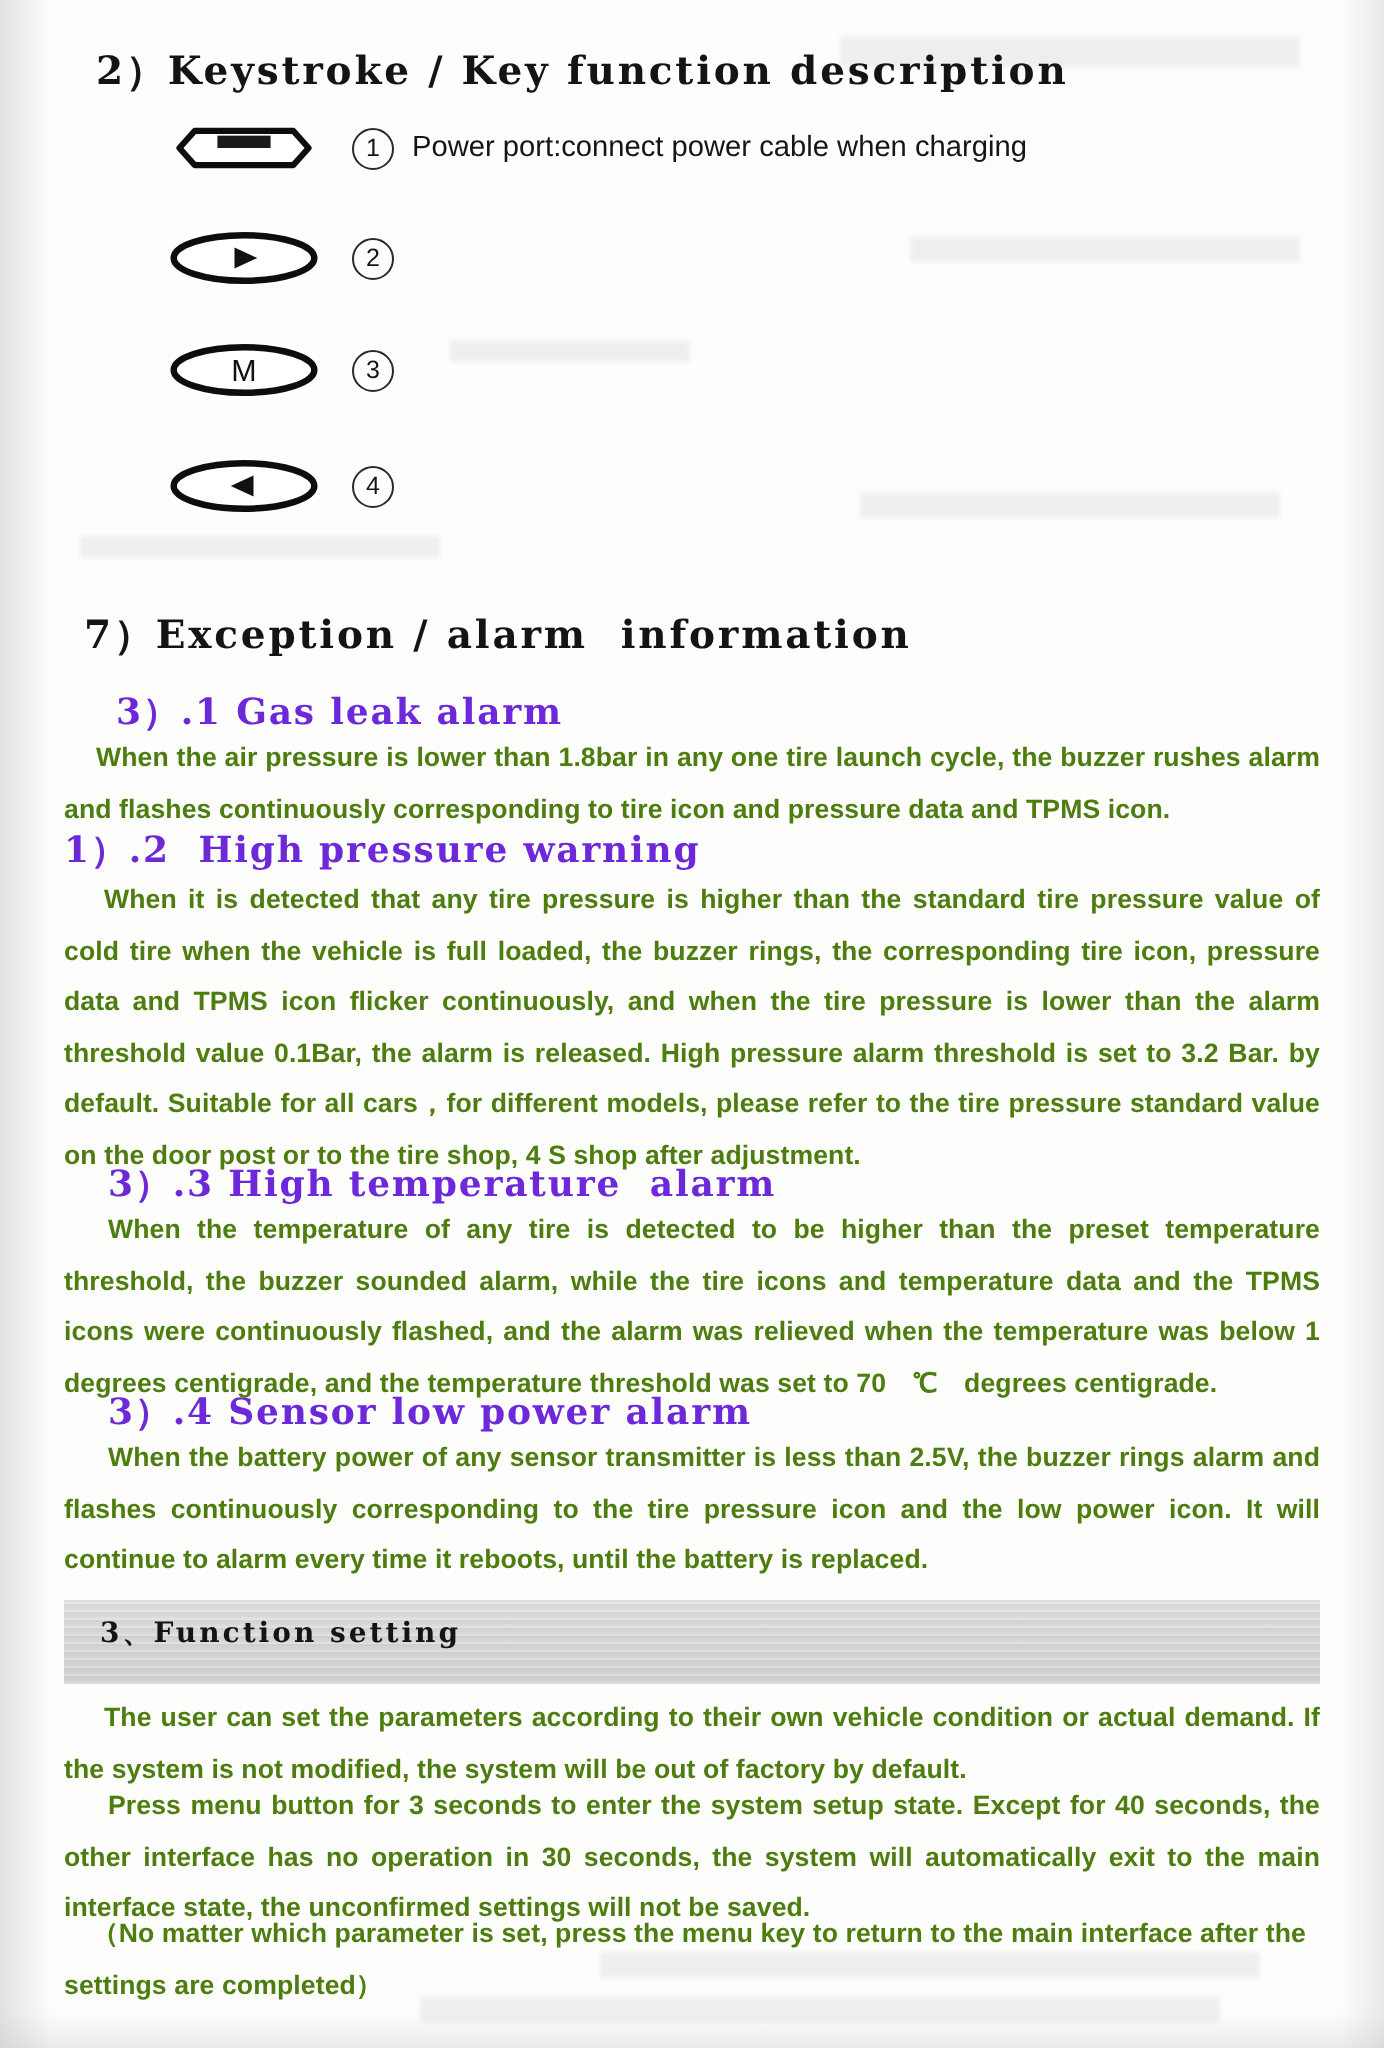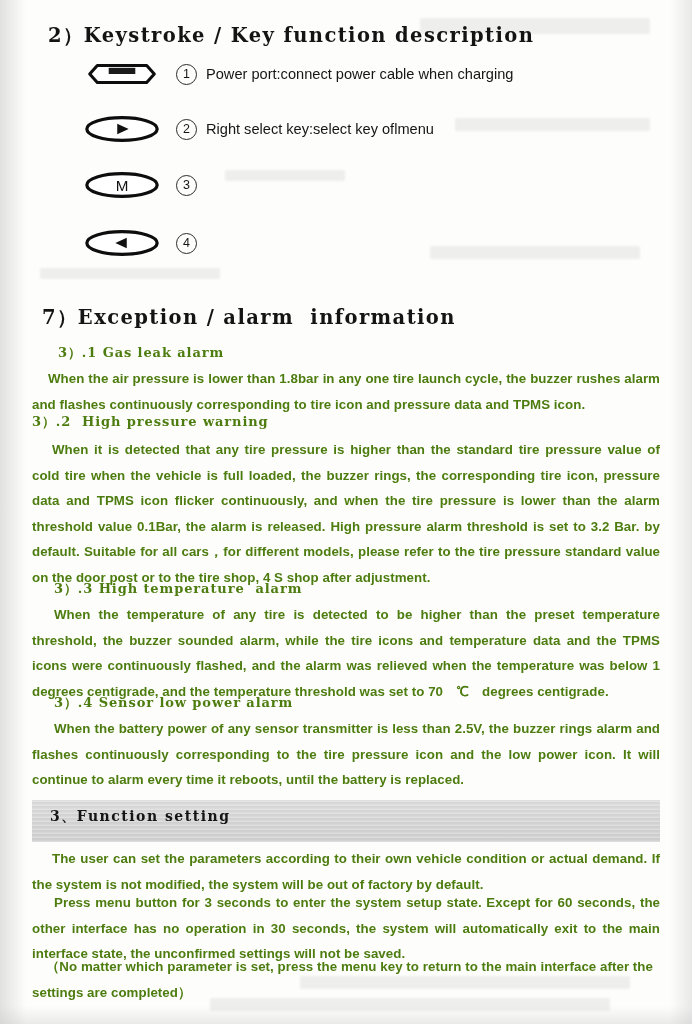--- a/index.html
+++ b/index.html
@@ -58,24 +58,24 @@
     font-weight: bold;
     font-size: 19.5px;
     letter-spacing: 1.4px;
     margin: 0;
     color: #141414;
     white-space: pre;
   }
   h3.sub-head {
     font-family: "DejaVu Serif", serif;
     font-weight: bold;
-    font-size: 13px;
+    font-size: 18px;
     letter-spacing: 0.9px;
     margin: 0;
-    color: #4d7c0f;
+    color: #6d28d9;
     white-space: pre;
   }
 
   
   p.body {
     margin: 0;
     font-family: "Liberation Sans", sans-serif;
     font-size: 13.3px;
     font-weight: 600;
     line-height: 25.5px;
@@ -167,21 +167,20 @@
 
     <div class="key-row" style="left:84px;top:112px;">
       <div class="key-icon">
         <svg viewBox="0 0 80 30" width="76" height="30" aria-hidden="true">
           <ellipse cx="40" cy="15" rx="37" ry="12" fill="#ffffff" stroke="#0d0d0d" stroke-width="3.4"></ellipse>
           <path d="M35 9.5 L47 15 L35 20.5 Z" fill="#111111"></path>
         </svg>
       </div>
       <div class="key-label" style="margin-left:16px;">
         <span class="circ-num">2</span>
-        <span>Right select key:select key oflmenu</span>
       </div>
     </div>
 
     <div class="key-row" style="left:84px;top:168px;">
       <div class="key-icon">
         <svg viewBox="0 0 80 30" width="76" height="30" aria-hidden="true">
           <ellipse cx="40" cy="15" rx="37" ry="12" fill="#ffffff" stroke="#0d0d0d" stroke-width="3.4"></ellipse>
           <text x="40" y="21" text-anchor="middle" font-family="Liberation Sans, sans-serif" font-size="16" fill="#111111">M</text>
         </svg>
       </div>
@@ -200,36 +199,36 @@
       <div class="key-label" style="margin-left:16px;">
         <span class="circ-num">4</span>
       </div>
     </div>
 
     <h2 class="sec-head" style="position:absolute;left:42px;top:304px;">7）Exception / alarm  information</h2>
 
     <h3 class="sub-head" style="position:absolute;left:58px;top:344px;">3）.1 Gas leak alarm</h3>
     <p class="body" style="position:absolute;left:32px;top:366px;width:628px;text-indent:16px;">When the air pressure is lower than 1.8bar in any one tire launch cycle, the buzzer rushes alarm and flashes continuously corresponding to tire icon and pressure data and TPMS icon.</p>
 
-    <h3 class="sub-head" style="position:absolute;left:32px;top:413px;">3）.2  High pressure warning</h3>
+    <h3 class="sub-head" style="position:absolute;left:32px;top:413px;">1）.2  High pressure warning</h3>
     <p class="body" style="position:absolute;left:32px;top:437px;width:628px;text-indent:20px;">When it is detected that any tire pressure is higher than the standard tire pressure value of cold tire when the vehicle is full loaded, the buzzer rings, the corresponding tire icon, pressure data and TPMS icon flicker continuously, and when the tire pressure is lower than the alarm threshold value 0.1Bar, the alarm is released. High pressure alarm threshold is set to 3.2 Bar. by default. Suitable for all cars，for different models, please refer to the tire pressure standard value on the door post or to the tire shop, 4 S shop after adjustment.</p>
 
     <h3 class="sub-head" style="position:absolute;left:54px;top:580px;">3）.3 High temperature  alarm</h3>
     <p class="body" style="position:absolute;left:32px;top:602px;width:628px;text-indent:22px;">When the temperature of any tire is detected to be higher than the preset temperature threshold, the buzzer sounded alarm, while the tire icons and temperature data and the TPMS icons were continuously flashed, and the alarm was relieved when the temperature was below 1 degrees centigrade, and the temperature threshold was set to 70　℃　degrees centigrade.</p>
 
     <h3 class="sub-head" style="position:absolute;left:54px;top:694px;">3）.4 Sensor low power alarm</h3>
     <p class="body" style="position:absolute;left:32px;top:716px;width:628px;text-indent:22px;">When the battery power of any sensor transmitter is less than 2.5V, the buzzer rings alarm and flashes continuously corresponding to the tire pressure icon and the low power icon. It will continue to alarm every time it reboots, until the battery is replaced.</p>
 
     <div class="band" style="left:32px;top:800px;width:628px;height:42px;"></div>
     <div class="band-noise" style="left:32px;top:800px;width:628px;height:42px;"></div>
     <h2 class="sec-head" style="position:absolute;left:50px;top:808px;font-size:14px;letter-spacing:1.5px;">3、Function setting</h2>
 
     <p class="body" style="position:absolute;left:32px;top:846px;width:628px;text-indent:20px;">The user can set the parameters according to their own vehicle condition or actual demand. If the system is not modified, the system will be out of factory by default.</p>
 
-    <p class="body" style="position:absolute;left:32px;top:890px;width:628px;text-indent:22px;">Press menu button for 3 seconds to enter the system setup state.  Except for 60 seconds, the other interface has no operation in 30 seconds, the system will automatically exit to the main interface state, the unconfirmed settings will not be saved.</p>
+    <p class="body" style="position:absolute;left:32px;top:890px;width:628px;text-indent:22px;">Press menu button for 3 seconds to enter the system setup state.  Except for 40 seconds, the other interface has no operation in 30 seconds, the system will automatically exit to the main interface state, the unconfirmed settings will not be saved.</p>
 
     <p class="body no-justify" style="position:absolute;left:32px;top:954px;width:628px;text-indent:14px;">（No matter which parameter is set, press the menu key to return to the main interface after the settings are completed）</p>
 
   </div>
 
   <div class="vignette-left"></div>
   <div class="vignette-right"></div>
   <div class="vignette-bottom"></div>
 </div>
 

